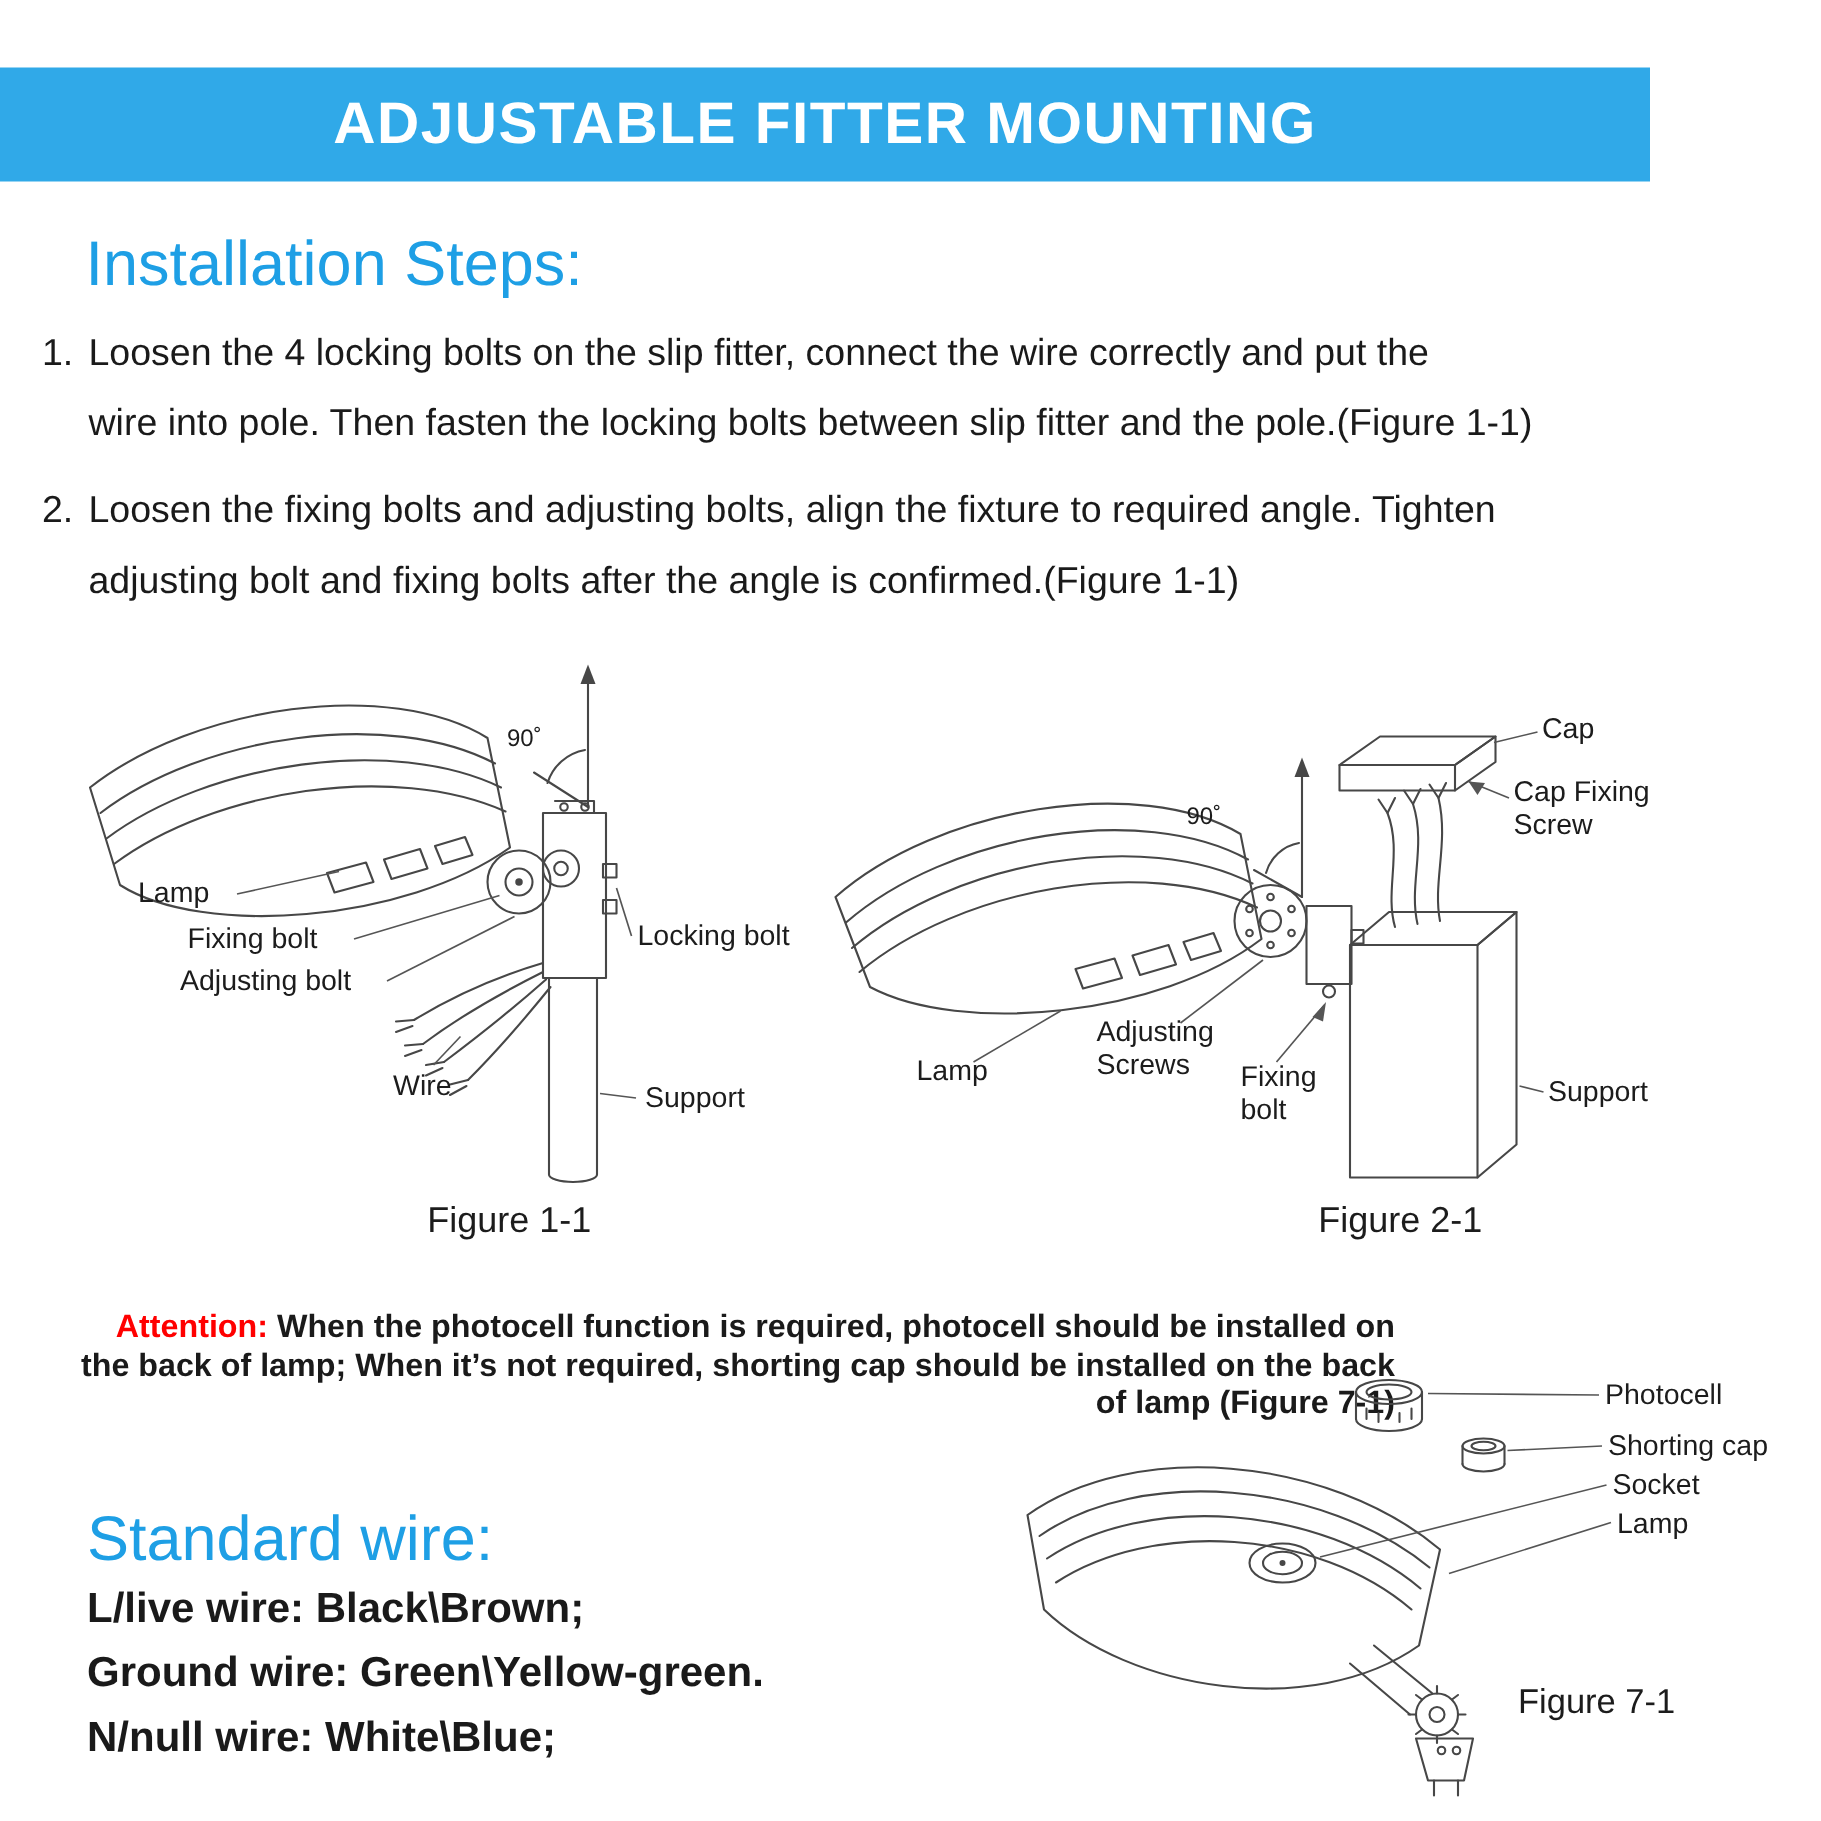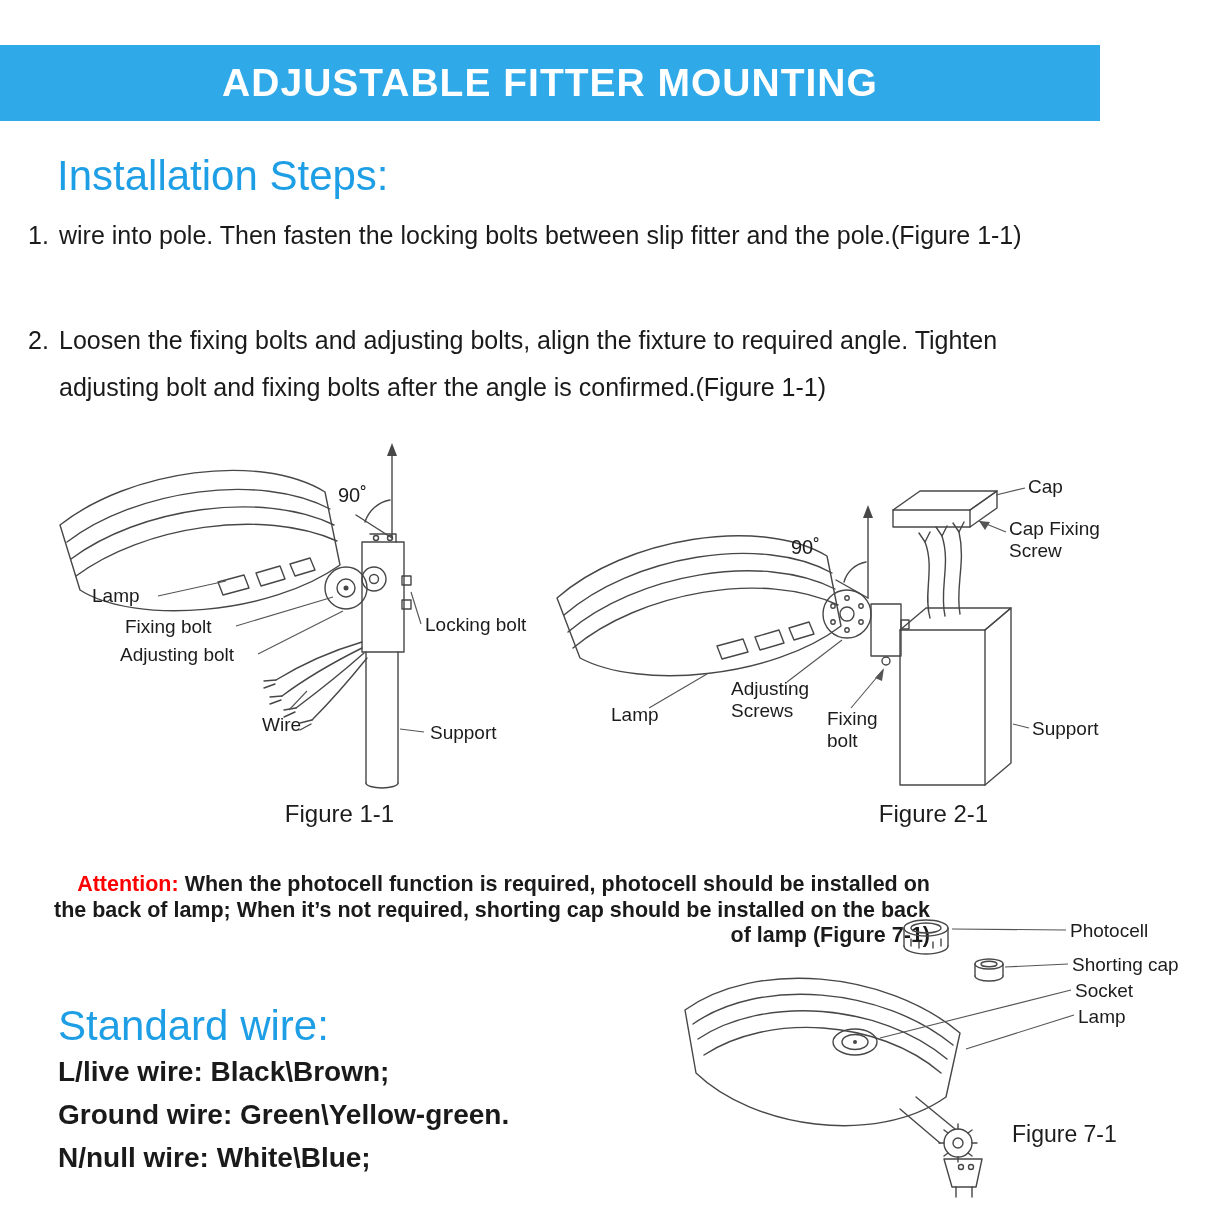--- a/index.html
+++ b/index.html
@@ -20,21 +20,21 @@
   #step2 { left:28px; top:317px; }
 
   .figure { position:absolute; }
   #fig1 { left:40px;  top:430px; width:500px; height:360px; }
   #fig2 { left:545px; top:468px; width:665px; height:330px; }
   #fig7 { left:660px; top:915px; width:554px; height:300px; }
   .figure svg { position:absolute; left:0; top:0; }
 
   .lbl { position:absolute; font-size:19px; color:#1c1c1c; white-space:nowrap; }
   .lbl.wrap { white-space:normal; line-height:22px; }
-  .lbl.angle { font-size:20px; }
+  .lbl.angle { font-size:16px; }
 
   .caption { position:absolute; font-size:24px; color:#1c1c1c; }
   #cap1 { left:252px; top:800px; width:175px; text-align:center; }
   #cap2 { left:846px; top:800px; width:175px; text-align:center; }
   #cap7 { left:352px; top:206px; font-size:23px; }
 
   .attention { position:absolute; left:45px; top:872px; width:885px;
                font-size:21.5px; line-height:25.5px; font-weight:bold;text-align:right; }
   .attention .red { color:var(--attention_red,#FF0000); }
 
@@ -44,20 +44,21 @@
 <body>
 
 <div class="header">
   <span>ADJUSTABLE FITTER MOUNTING</span>
 </div>
 
 <div class="blue-heading" id="install-heading">Installation Steps:</div>
 
 <div class="step" id="step1">
   <span class="num">1.</span>
+  <div>Loosen the 4 locking bolts on the slip fitter, connect the wire correctly and put the</div>
   <div>wire into pole. Then fasten the locking bolts between slip fitter and the pole.(Figure 1-1)</div>
 </div>
 
 <div class="step" id="step2">
   <span class="num">2.</span>
   <div>Loosen the fixing bolts and adjusting bolts, align the fixture to required angle. Tighten</div>
   <div>adjusting bolt and fixing bolts after the angle is confirmed.(Figure 1-1)</div>
 </div>
 
 <div class="figure" id="fig1">

